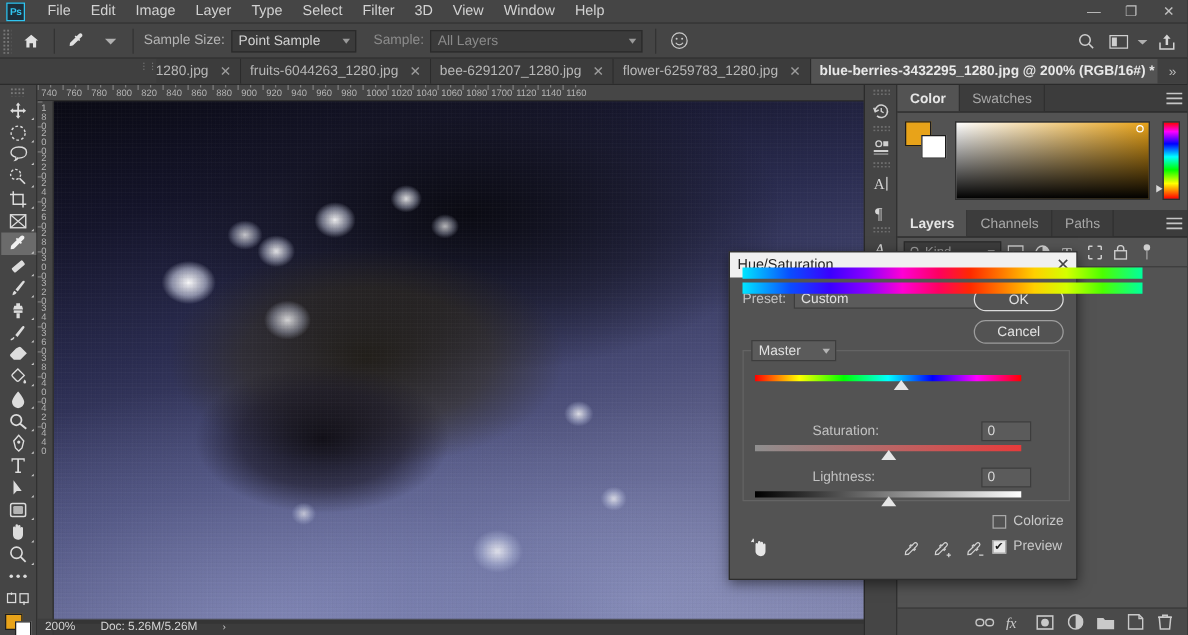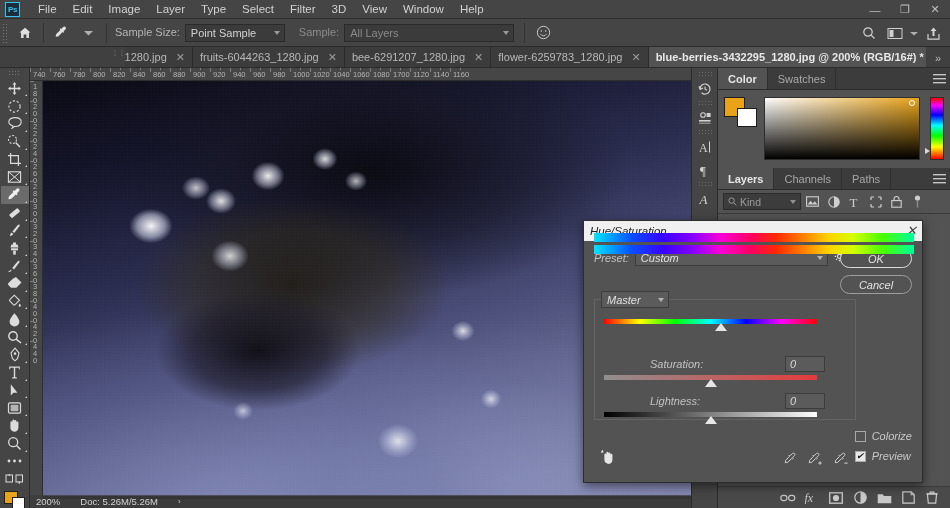--- a/index.html
+++ b/index.html
@@ -255,23 +255,23 @@
   
   .statusbar {
     position: absolute; left: 30px; bottom: 0; right: 240px; height: 13px;
     background: rgba(60,60,60,0.75); display: flex; align-items: center;
     font-size: 9.5px; color: #d2d2d2; padding-left: 6px; gap: 20px;
   }
   .sb-arrow { color: #cfcfcf; font-size: 8px; }
 
   
   .dialog {
-    position: absolute; left: 583px; top: 220px; width: 340px; height: 263px;
+    position: absolute; left: 583px; top: 201px; width: 279px; height: 263px;
     background: #535353; border: 1px solid #2d2d2d;
-    box-shadow: 0 3px 10px rgba(0,0,0,0.5); z-index: 50; font-style: italic;
+    box-shadow: 0 3px 10px rgba(0,0,0,0.5); z-index: 50;
   }
   .dlg-title {
     height: 20px; background: #f0f0f0; color: #222; font-size: 11.5px;
     display: flex; align-items: center; padding: 0 6px; position: relative;
   }
   .dlg-close { position: absolute; right: 5px; top: 2px; font-size: 13px; color: #444; }
   .dlg-body { padding: 8px 10px 0 10px; position: relative; }
   .dlg-row { display: flex; align-items: center; margin-bottom: 9px; }
   .dlg-lbl { font-size: 11px; color: #c2c2c2; }
   .preset-select {

